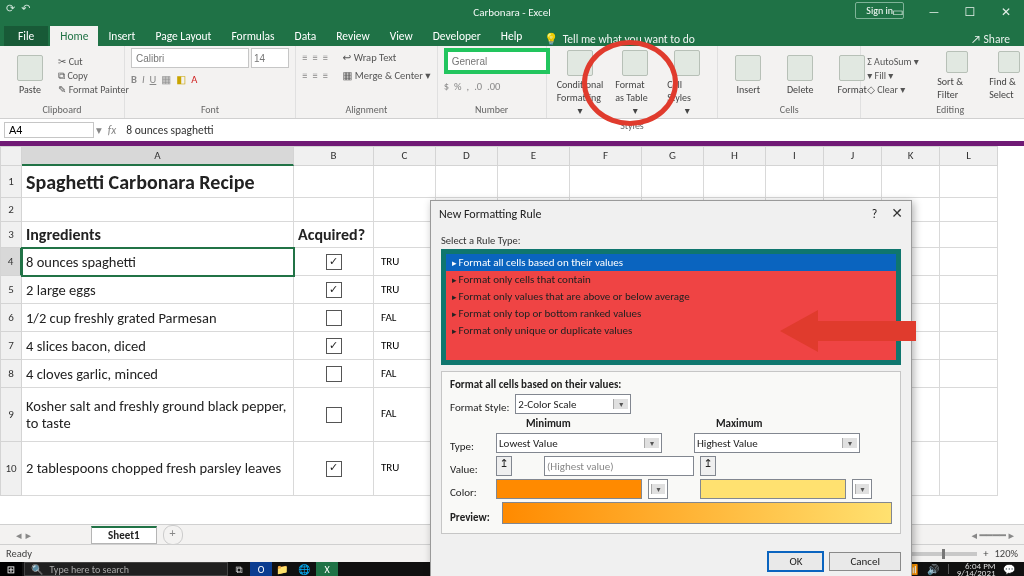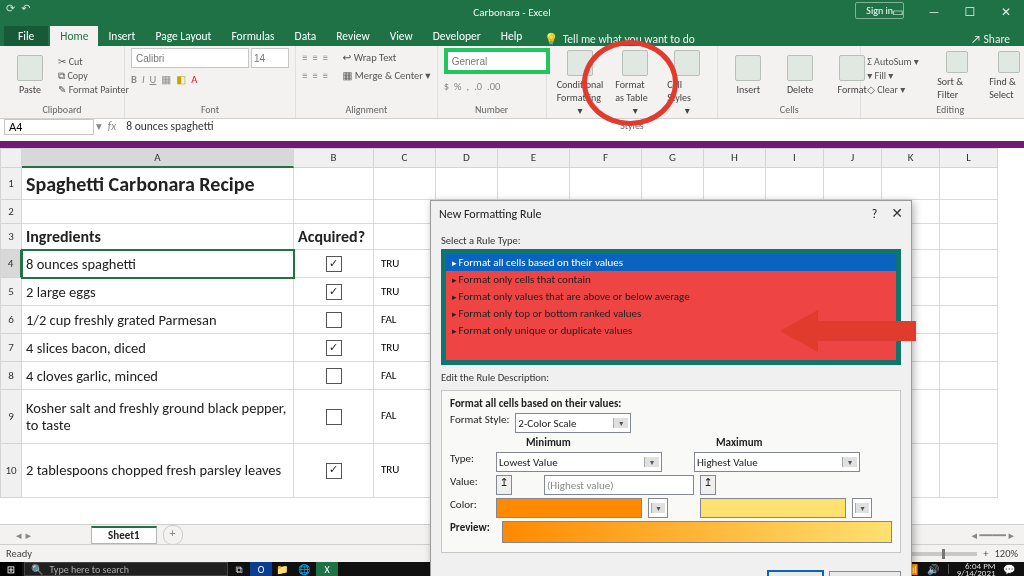--- a/index.html
+++ b/index.html
@@ -27,21 +27,21 @@
 .clip-lines{display:flex;flex-direction:column;gap:1px;font-size:10px}
 .mini{color:#555;white-space:nowrap}
 .fontbox{width:108px;height:18px;border:1px solid #c6c6c6;background:#fff;font-size:10px;padding:0 4px;color:#777}
 .sizebox{width:32px;height:18px;border:1px solid #c6c6c6;background:#fff;font-size:10px;padding:0 2px;color:#777}
 .tbtns{display:flex;gap:5px;color:#888;margin-top:3px}
 .tbtns span{cursor:pointer}
 .numbox{width:90px;height:18px;border:4px solid #22c55e;background:#fff;font-size:10px;padding:0 4px;color:#777}
 
 .redcircle{position:absolute;width:86px;height:76px;border:5px solid #e03b2d;border-radius:50%;z-index:5;pointer-events:none}
 
-.fbar{height:22px;border-bottom:7px solid #701a75;display:flex;align-items:flex-start;background:#fff;font-size:11.5px}
+.fbar{height:22px;border-bottom:5px solid #701a75;display:flex;align-items:center;background:#fff;font-size:11.5px}
 .namebox{width:80px;border:1px solid #c6c6c6;margin:0 2px 0 4px;padding:1px 4px;font-size:11px}
 .fx{color:#888;margin:0 6px;font-style:italic}
 .fval{flex:1;padding:0 4px;font-size:11.5px;color:#333}
 
 .sheetwrap{position:relative;height:380px;overflow:hidden;background:#fff}
 .coltri{position:absolute;left:0;top:0;width:22px;height:20px;border:1px solid #d4d4d4;background:#f0f0f0;box-sizing:border-box}
 .colheads{position:absolute;left:22px;top:0;height:20px;display:flex}
 .ch{border:1px solid #d4d4d4;border-left:none;background:#f0f0f0;text-align:center;font-size:11px;line-height:18px;color:#333;box-sizing:border-box}
 .ch.sel{background:#d8d8d8;border-bottom:2px solid #217346}
 .rowheads{position:absolute;left:0;top:20px;width:22px}
@@ -58,21 +58,21 @@
 
 .dialog{position:absolute;left:430px;top:200px;width:480px;background:#f0f0f0;border:1px solid #9a9a9a;box-shadow:2px 2px 8px rgba(0,0,0,.3);font-size:11px;z-index:20}
 .dtitle{display:flex;align-items:center;justify-content:space-between;padding:4px 8px;font-size:12px}
 .dtitle .x{cursor:pointer;font-size:14px;color:#333}
 .dbody{padding:6px 10px 10px 10px}
 .rulelist{border:5px solid #0f766e;background:#ef4444;height:106px}
 .ritem{padding:2px 6px;border-bottom:0;font-size:11px;cursor:pointer}
 .ritem.sel{background:#0a64bf;color:#fff}
 .ritem::before{content:"▸ ";font-size:9px}
 .descbox{border:1px solid #c6c6c6;background:#f9f9f7;margin-top:6px;padding:6px 8px}
-.fldrow{display:flex;align-items:flex-start;gap:6px;margin:3px 0;font-size:11px}
+.fldrow{display:flex;align-items:flex-end;gap:6px;margin:3px 0;font-size:11px}
 .dd{border:1px solid #828790;background:#fff;height:18px;font-size:11px;padding:0 2px;display:flex;align-items:center;justify-content:space-between}
 .dd .ar{background:#e0e0e0;border-left:1px solid #aaa;width:14px;text-align:center;font-size:8px;color:#555}
 .colsw{height:18px;border:1px solid #828790}
 .preview{height:20px;border:1px solid #828790;background:linear-gradient(90deg,#ff8a00 0%,#ffe170 100%)}
 .dbtns{display:flex;justify-content:flex-end;gap:6px;padding:8px 10px}
 .dbtn{border:1px solid #8a8a8a;background:#e9e9e9;padding:2px 20px;font-size:11px;cursor:pointer}
 .dbtn.primary{border:1px solid #0a64bf;outline:1px solid #0a64bf}
 .sectlabel{font-size:10.5px;color:#333;margin:2px 0}
 
 .redarrow{position:absolute;z-index:25;pointer-events:none}
@@ -461,21 +461,20 @@
   </div>
   <div class="dbody">
     <div class="sectlabel">Select a Rule Type:</div>
     <div class="rulelist">
       <div class="ritem sel">Format all cells based on their values</div>
       <div class="ritem">Format only cells that contain</div>
       <div class="ritem">Format only values that are above or below average</div>
       <div class="ritem">Format only top or bottom ranked values</div>
       <div class="ritem">Format only unique or duplicate values</div>
     </div>
-    <div class="sectlabel" style="margin-top:6px">Edit the Rule Description:</div>
     <div class="descbox">
       <div style="font-weight:600">Format all cells based on their values:</div>
       <div class="fldrow">
         <span>Format Style:</span>
         <div class="dd" style="width:110px">
             <span>2-Color Scale</span>
             <span class="ar">▾</span>
           </div>
       </div>
       <div style="display:flex;gap:30px;margin-top:2px">

